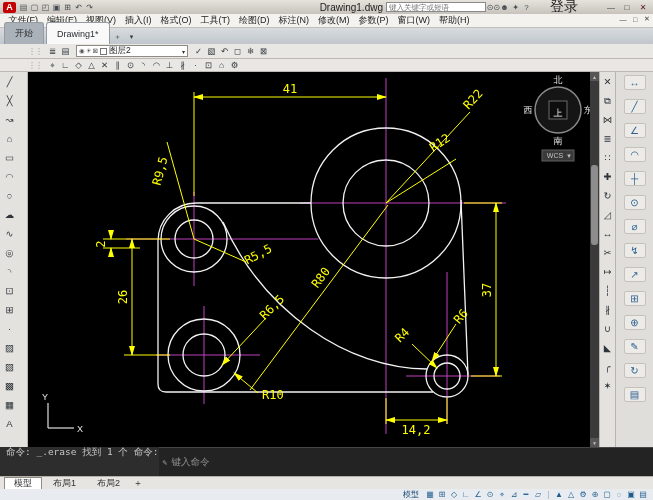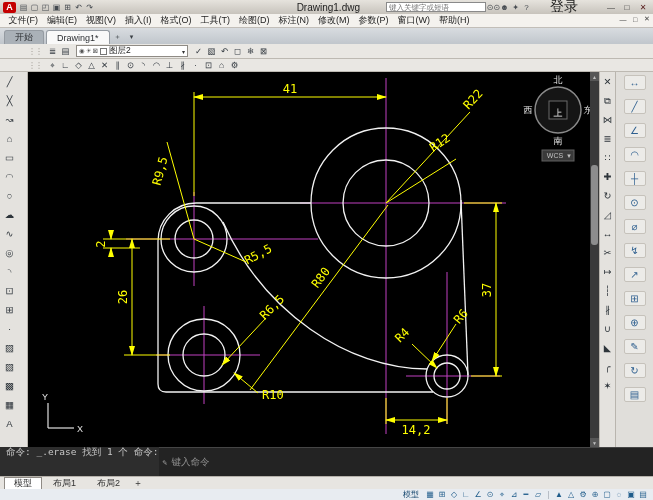--- a/index.html
+++ b/index.html
@@ -6,34 +6,34 @@
 html,body{width:653px;height:500px;overflow:hidden}
 body{font-family:"Liberation Sans",sans-serif;background:#c9c5be;color:#222}
 .app{width:653px;height:500px;display:flex;flex-direction:column}
 
 
 .titlebar{height:14px;background:linear-gradient(#e6e3dd,#c7c3bc);display:flex;align-items:center;gap:2px;padding:0 3px;font-size:9px}
 .logo{width:13px;height:11px;background:#c40000;color:#fff;font-weight:bold;font-size:9px;display:flex;align-items:center;justify-content:center;border-radius:2px;flex:none}
 .qicon{width:11px;height:11px;font-size:8px;color:#454a50;display:flex;align-items:center;justify-content:center;flex:none}
 .sp{flex:1}
 .title-text{font-size:10px;color:#1c1c1c;white-space:nowrap}
-.search{width:100px;height:10px;border:1px solid #8a8a8a;background:#fff;font-size:7.5px;padding:0 2px;font-family:"Liberation Sans",sans-serif;margin-left:24px}
+.search{width:100px;height:10px;border:1px solid #8a8a8a;background:#fff;font-size:7.5px;padding:0 2px;font-family:"Liberation Sans",sans-serif;margin-left:1px}
 .ricon{width:11px;height:11px;font-size:8px;color:#454a50;display:flex;align-items:center;justify-content:center}
 .signin{font-size:14px;color:#1c1c1c;white-space:nowrap;margin:0 16px}
 .winbtn{width:14px;height:11px;font-size:8px;color:#333;display:flex;align-items:center;justify-content:center;border:1px solid transparent}
 .winbtn:last-child{color:#5a2020}
 
 
 .menubar{height:14px;background:#f4f2ee;border-bottom:1px solid #c2beb8;display:flex;font-size:9px;padding-left:4px}
 .menu-item{padding:0 4.5px;white-space:nowrap;color:#222}
 .mwin{width:12px;height:10px;font-size:7px;color:#444;display:flex;align-items:center;justify-content:center}
 
 
 .doctabs{height:16px;background:linear-gradient(#d8dce0,#c0c6cc);display:flex;align-items:flex-end;padding:0 0 0 4px;gap:2px}
-.dtab{height:14px;padding:0 10px;font-size:9px;display:flex;align-items:center;background:#aab1b8;color:#2c2f33;border:1px solid #959ba2;border-bottom:none;border-radius:3px 3px 0 0;white-space:nowrap}
+.dtab{height:22px;padding:0 10px;font-size:9px;display:flex;align-items:center;background:#aab1b8;color:#2c2f33;border:1px solid #959ba2;border-bottom:none;border-radius:3px 3px 0 0;white-space:nowrap}
 .dtab.active{background:#f9f9f9}
 .tabctl{width:12px;height:12px;font-size:7px;color:#3a3f44;display:flex;align-items:center;justify-content:center;margin-bottom:1px}
 
 
 .toolbar{background:#e9e7e3;border-bottom:1px solid #bdb9b2;display:flex;align-items:center;gap:1px;padding-left:28px}
 .tb1{height:15px}.tb2{height:13px}
 .grip{color:#9a958e;font-size:8px;margin-right:3px;letter-spacing:-1px}
 .ticon{width:13px;height:11px;font-size:8.5px;color:#333a41;display:flex;align-items:center;justify-content:center;flex:none}
 .combo{height:12px;width:112px;background:#fff;border:1px solid #8f8b85;display:flex;align-items:center;font-size:8.5px;gap:2px;padding:0 2px;margin:8px 3px}
 .combo .mini{font-size:6.5px;color:#555}

